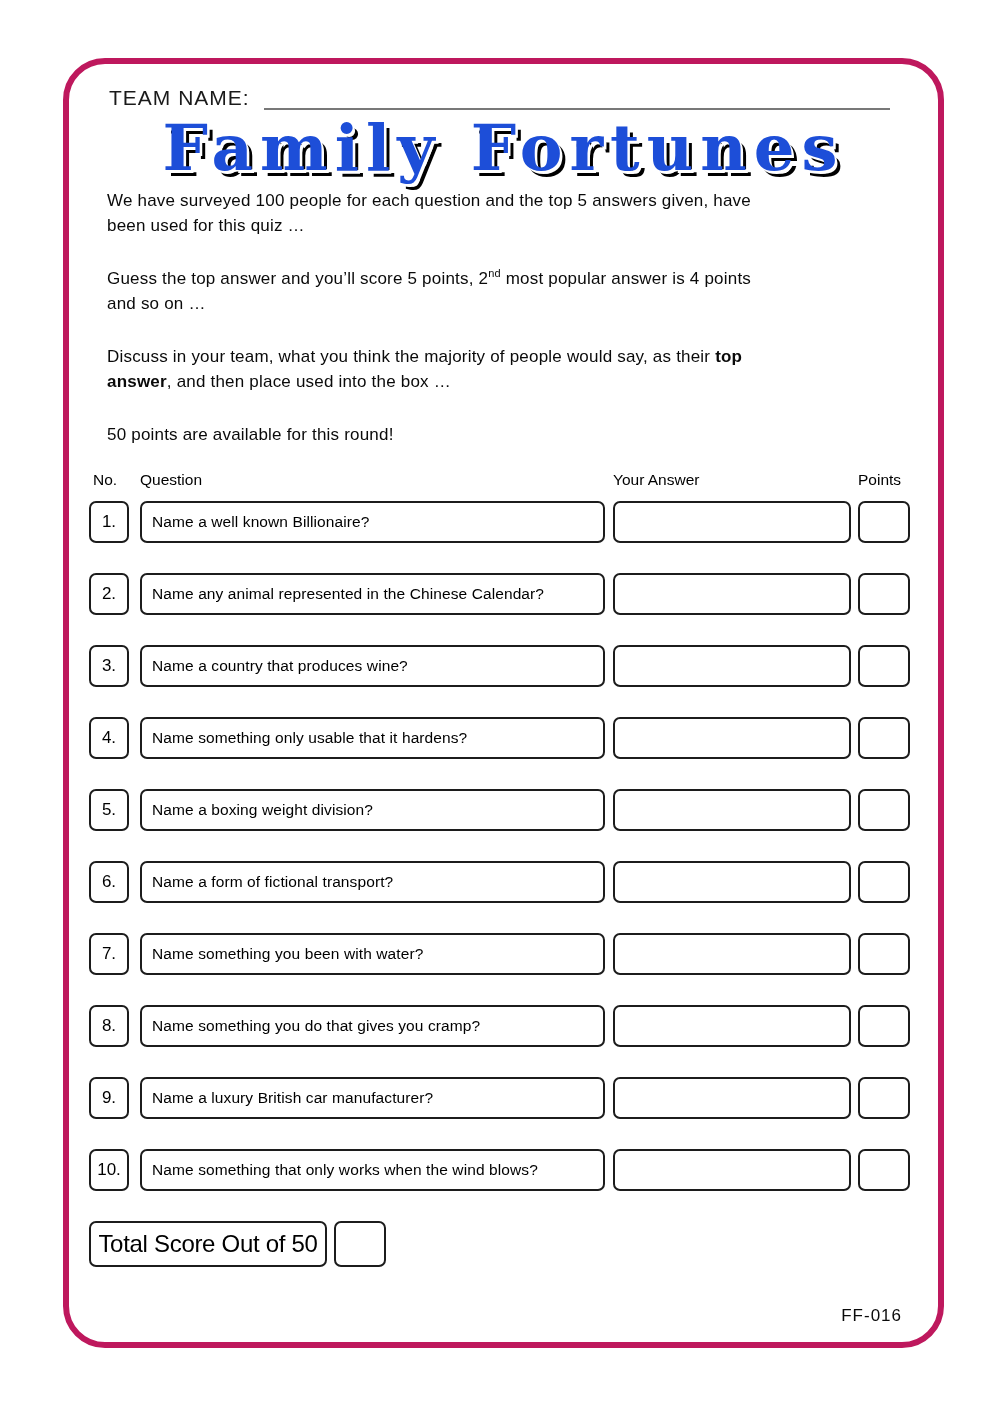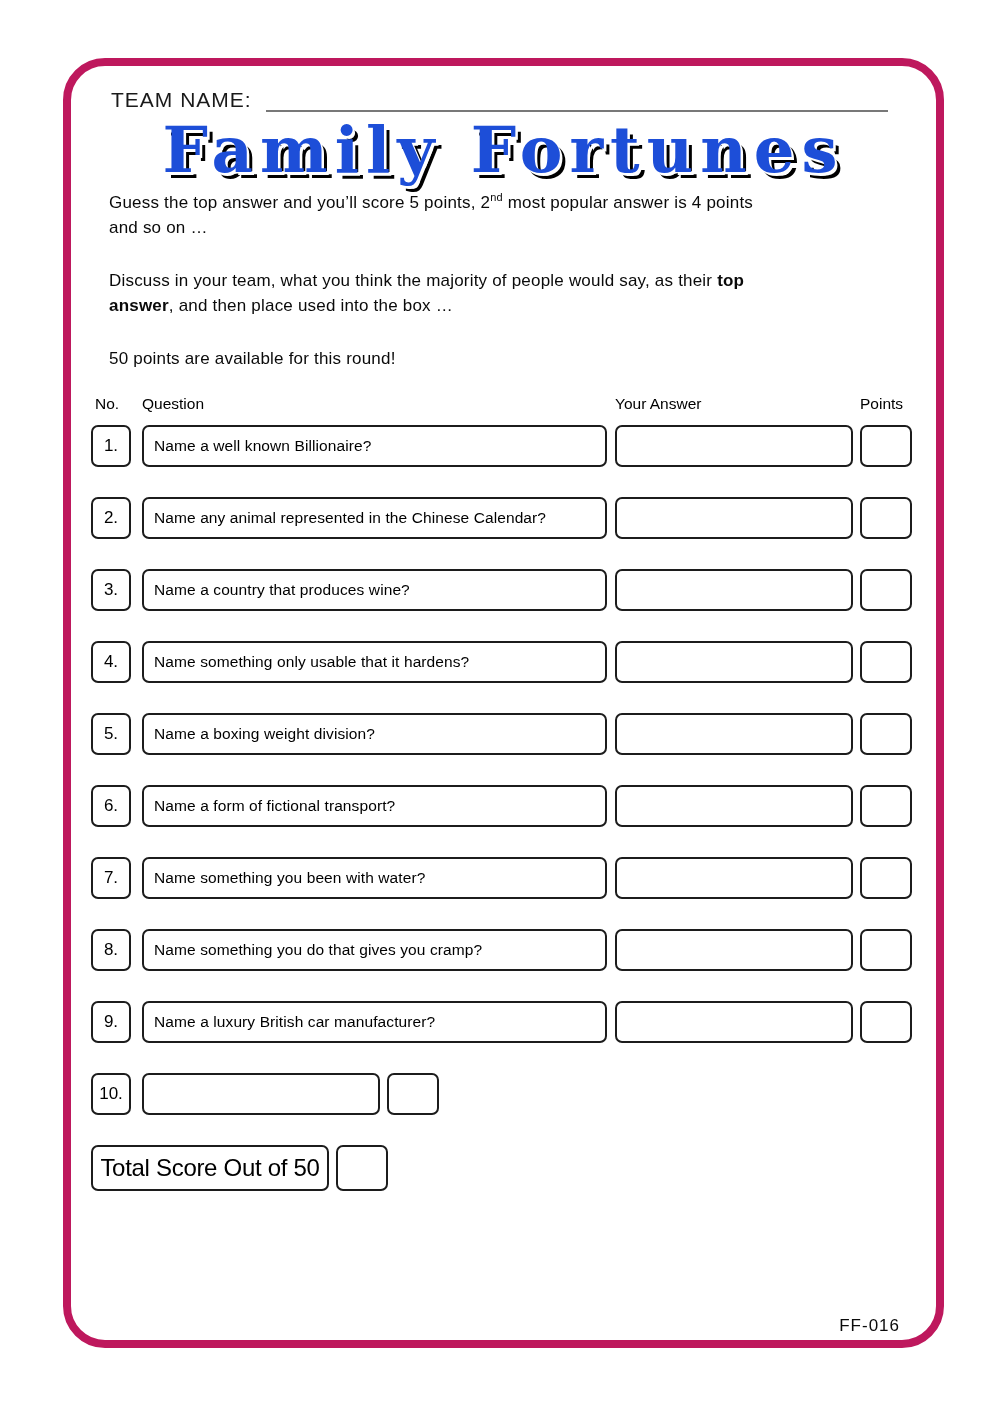--- a/index.html
+++ b/index.html
@@ -3,21 +3,21 @@
 <meta charset="utf-8">
 <style>
   * { box-sizing: border-box; margin: 0; padding: 0; }
   html, body { width: 992px; height: 1403px; background: #ffffff; }
   body { font-family: "Liberation Sans", sans-serif; color: #000; position: relative; }
 
   .card {
     position: absolute;
     left: 63px; top: 58px;
     width: 881px; height: 1290px;
-    border: 8px solid #be185d;
+    border: 6px solid #be185d;
     border-radius: 42px;
     background: #fff;
     padding: 20px 20px 0 20px;
   }
 
   
   .team-row {
     display: flex; align-items: flex-end;
     margin: 0 28px 0 20px; height: 26px;
   }
@@ -100,38 +100,40 @@
   .total-box {
     width: 238px; margin-right: 7px;
     display: flex; align-items: center; justify-content: center;
     font-size: 24px; letter-spacing: -0.3px;
     white-space: nowrap; overflow: hidden;
   }
   .total-points { width: 52px; }
 
   .footer-code {
     position: absolute;
-    right: 36px; bottom: 4px;
+    right: 36px; bottom: 16px;
     font-size: 17px; letter-spacing: 1px;
     color: #0a0a0a;
   }
 </style>
 </head>
 <body>
 
 <div class="card">
 
   <div class="team-row">
     <span class="team-label">TEAM NAME:</span>
     <span class="team-line"></span>
   </div>
 
   <div class="title">Family Fortunes</div>
 
   <div class="intro">
+    <p class="first">We have surveyed 100 people for each question and the top 5 answers given, have
+been used for this quiz …</p>
     <p><span>Guess the top answer and you’ll score 5 points, 2</span><sup>nd</sup><span> most popular answer is 4 points
 and so on …</span></p>
     <p><span>Discuss in your team, what you think the majority of people would say, as their </span><b>top
 answer</b><span>, and then place used into the box …</span></p>
     <p>50 points are available for this round!</p>
   </div>
 
   <div class="qtable">
     <div class="thead">
       <span class="h-no">No.</span>
@@ -201,20 +203,21 @@
 
     <div class="trow">
       <div class="box no-box">9.</div>
       <div class="box q-box">Name a luxury British car manufacturer?</div>
       <div class="box a-box"></div>
       <div class="box p-box"></div>
     </div>
 
     <div class="trow">
       <div class="box no-box">10.</div>
+      <div class="box q-box">Name something that only works when the wind blows?</div>
       <div class="box a-box"></div>
       <div class="box p-box"></div>
     </div>
 
     <div class="total-row">
       <div class="box total-box">Total Score Out of 50</div>
       <div class="box total-points"></div>
     </div>
   </div>
 

